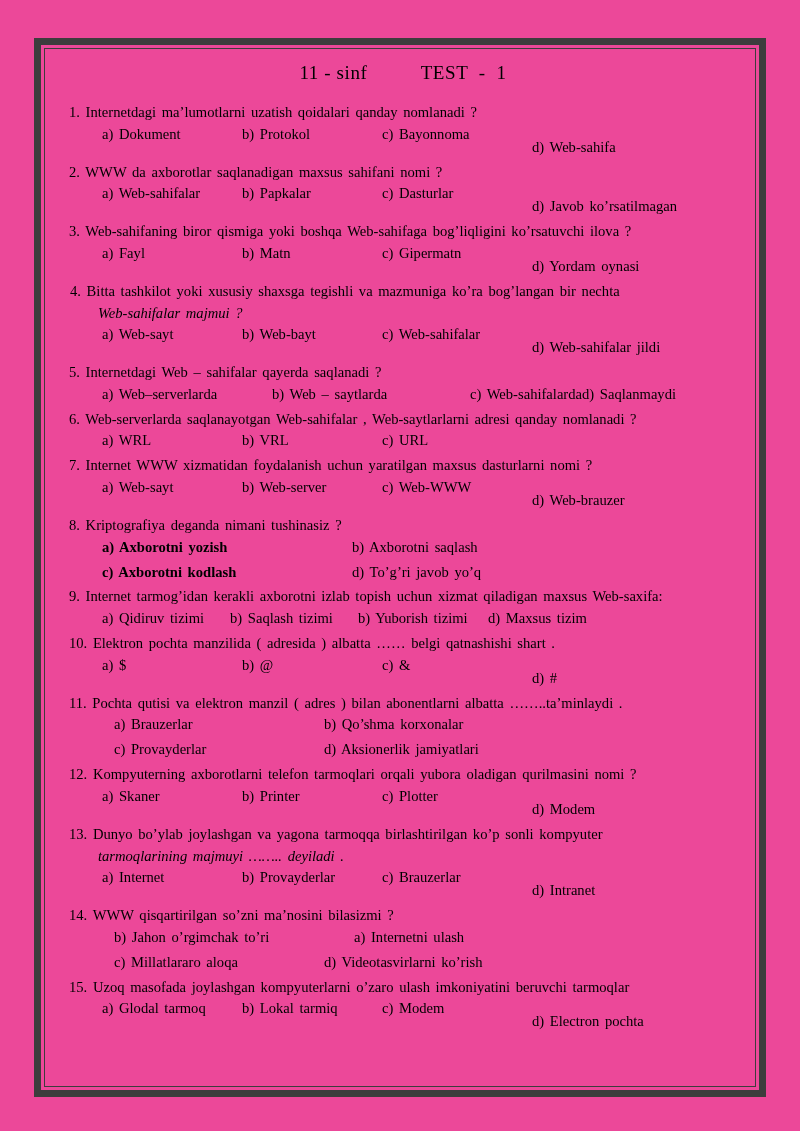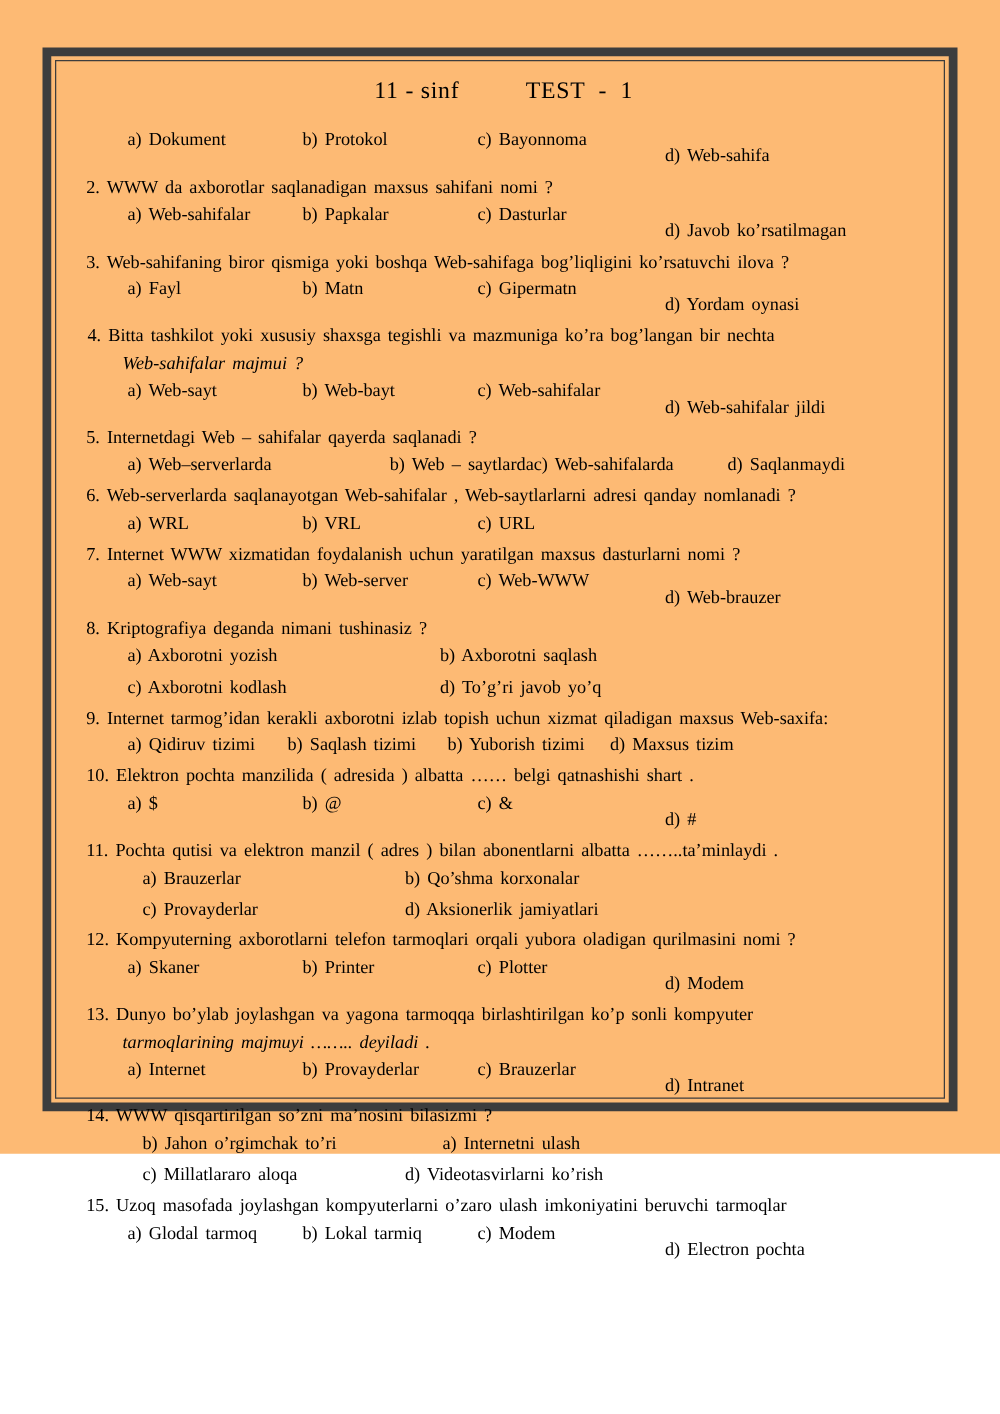--- a/index.html
+++ b/index.html
@@ -10,22 +10,22 @@
   body {
     width: 800px;
     height: 1131px;
     font-family: "Liberation Serif", serif;
     color: #000000;
     overflow: hidden;
   }
   .page {
     position: relative;
     width: 800px;
-    height: 923px;
-    background: #fdba74;
+    height: 1131px;
+    background: #ec4899;
     box-sizing: border-box;
     padding: 36px 30px;
   }
   .frame-outer {
     position: absolute;
     left: 34px;
     top: 38px;
     right: 34px;
     bottom: 34px;
     border: 7px solid #3d3d3d;
@@ -89,46 +89,47 @@
   .ans {
     display: block;
     white-space: nowrap;
   }
   
   .w-a { width: 140px; }
   .w-b { width: 140px; }
   .w-c { width: 150px; }
   .w-d { width: 180px; margin-top: 13px; }
 
-  .w2-a { width: 250px; }
+  .w2-a { width: 250px; font-weight: bold; }
   .w2-b { width: 250px; }
 
   .wv-a { width: 170px; }
-  .wv-b { width: 155px; text-align: right; }
-  .wv-c { width: 155px; }
+  .wv-b { width: 155px; }
+  .wv-c { width: 155px; text-align: right; }
 
   .wt-a { width: 128px; }
   .wt-b { width: 128px; }
   .wt-c { width: 130px; }
 
   .ws-a { width: 210px; }
   .ws-b { width: 240px; }
 </style>
 </head>
 <body>
 
 <div class="page">
   <div class="frame-outer"></div>
   <div class="frame-inner"></div>
 
   <div class="content">
 
     <div class="doc-title">11 - sinf          TEST  -  1</div>
 
     <div class="q-block">
+      <p class="q-text">1.  Internetdagi  ma’lumotlarni  uzatish  qoidalari  qanday  nomlanadi ?</p>
       <div class="answers">
         <span class="ans w-a">a)  Dokument</span>
         <span class="ans w-b">b)  Protokol</span>
         <span class="ans w-c">c)  Bayonnoma</span>
         <span class="ans w-d">d)  Web-sahifa</span>
       </div>
     </div>
 
     <div class="q-block">
       <p class="q-text">2.  WWW da  axborotlar  saqlanadigan  maxsus  sahifani  nomi ?</p>

